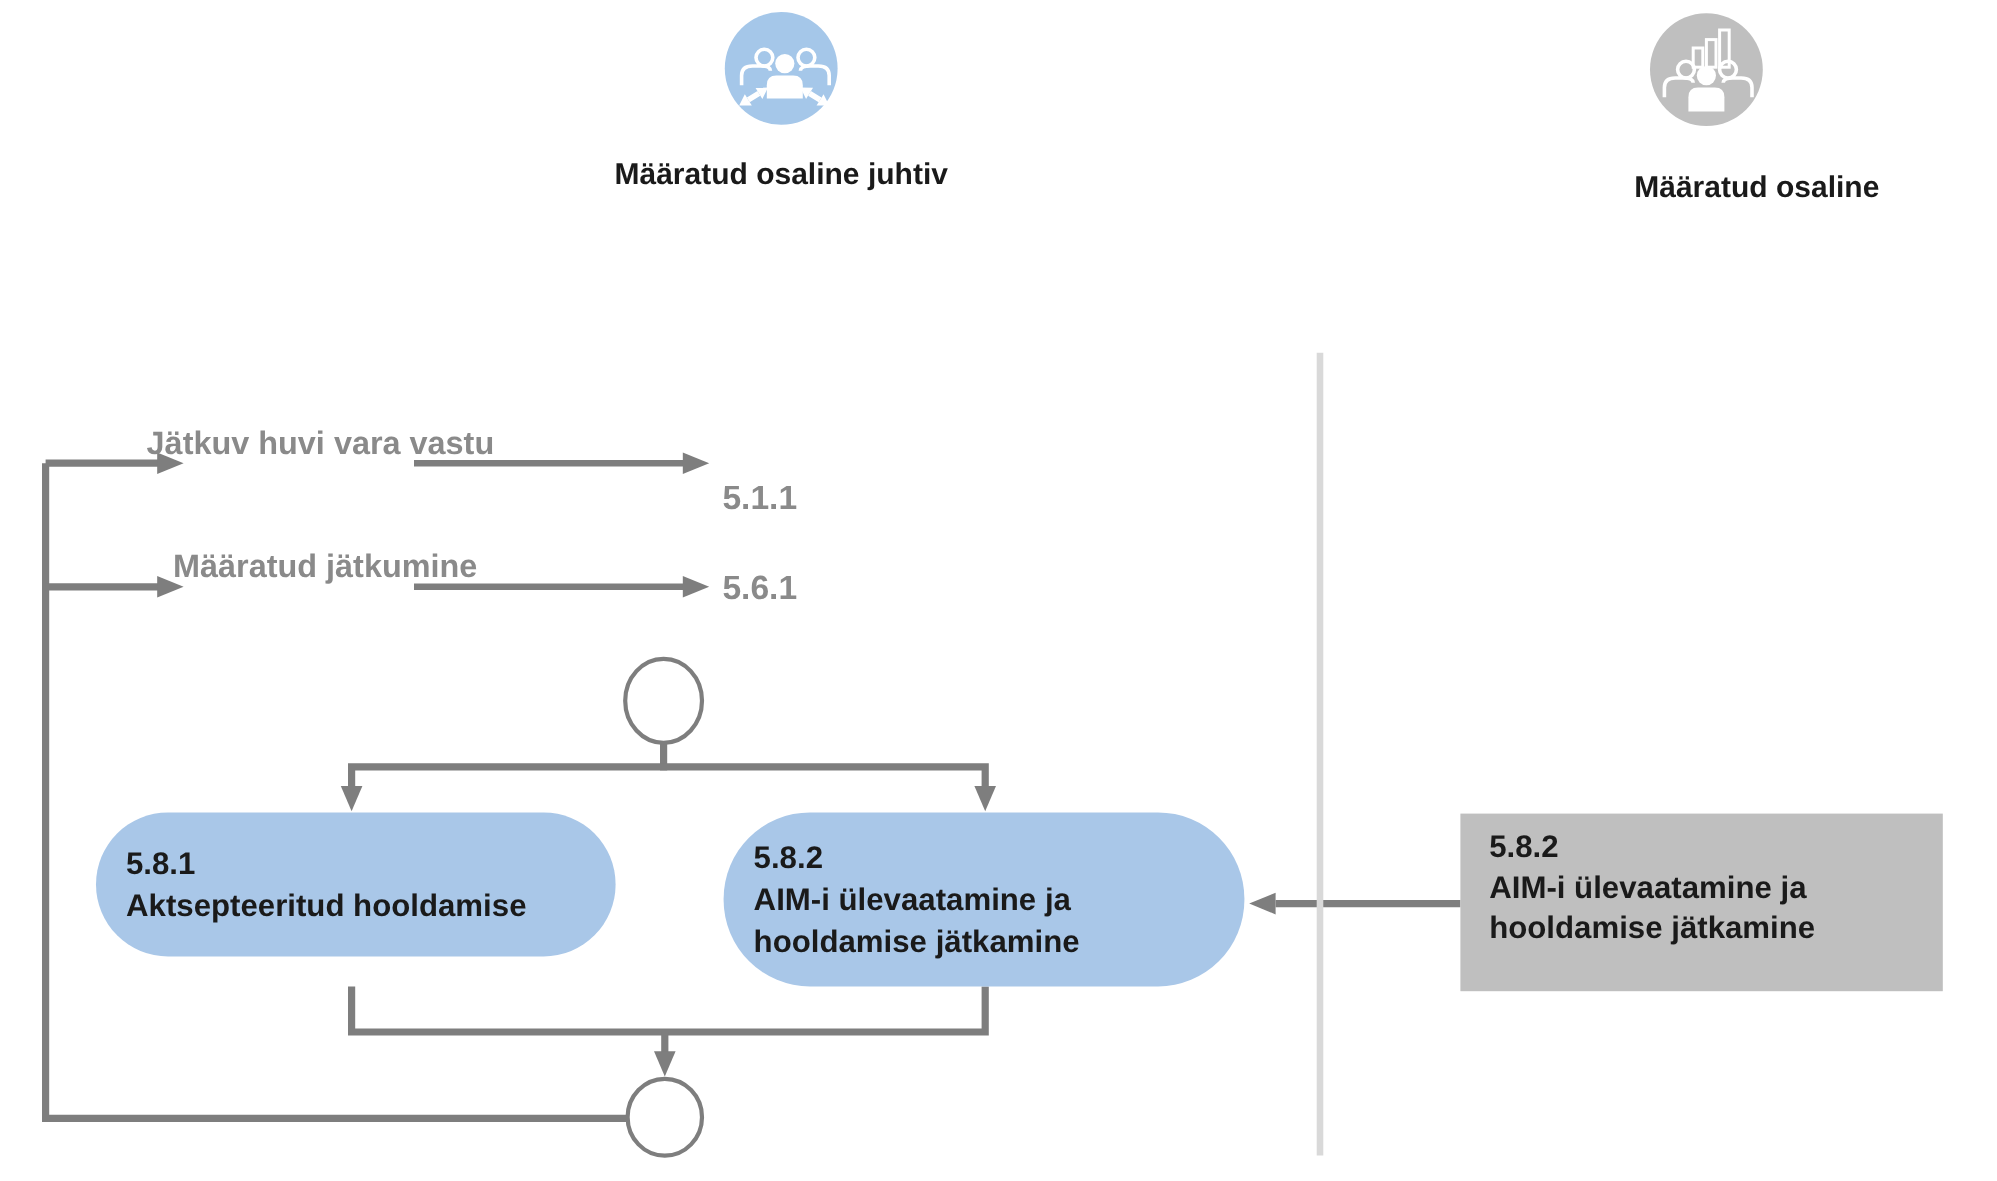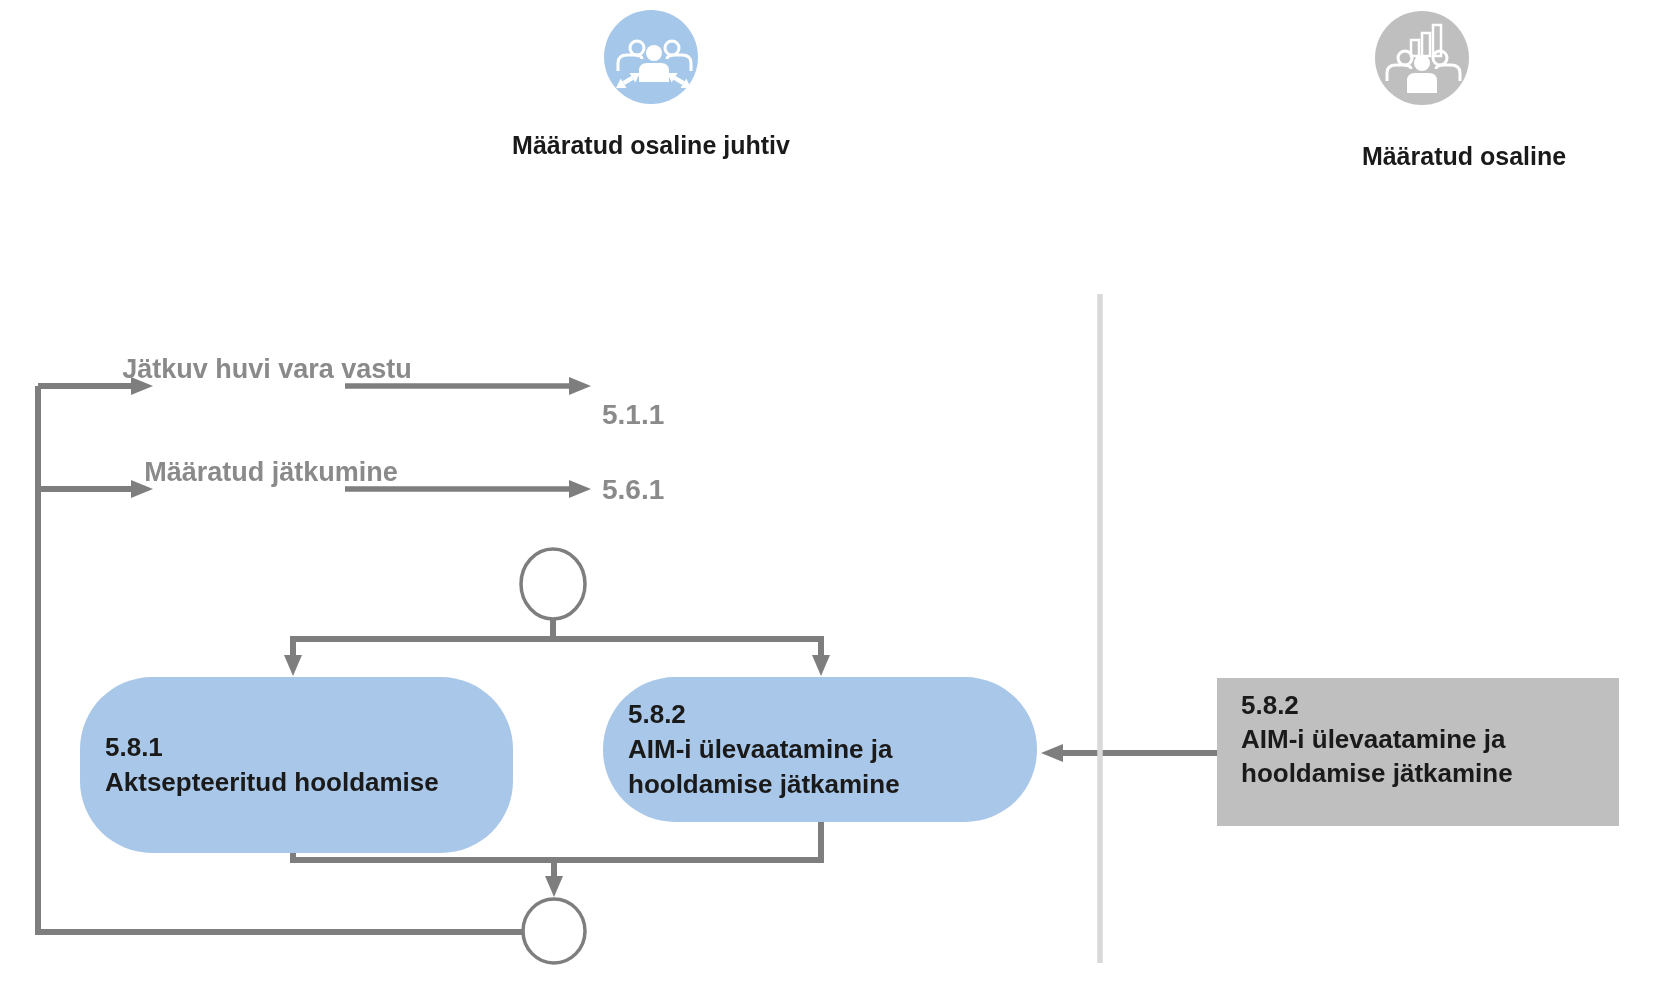--- a/index.html
+++ b/index.html
@@ -127,21 +127,21 @@
     <span>vara vastu</span>
   </div>
   <div class="abs exit-target" style="left:602px;top:370px;margin-top:28px;">5.1.1</div>
 
   <div class="abs ctr exit-label" style="left:250px;top:456px;">
     <span>Määratud</span>
     <span>jätkumine</span>
   </div>
   <div class="abs exit-target" style="left:602px;top:473px;text-align:right;">5.6.1</div>
 
-  <div class="activity" style="left:80px;top:677px;width:433px;height:176px;">
+  <div class="activity" style="left:80px;top:677px;width:433px;height:120px;">
     <span>5.8.1</span>
     <span>Aktsepteeritud hooldamise</span>
   </div>
 
   <div class="activity" style="left:603px;top:677px;width:434px;height:145px;">
     <span>5.8.2</span>
     <span>AIM-i ülevaatamine ja</span>
     <span>hooldamise jätkamine</span>
   </div>
 

